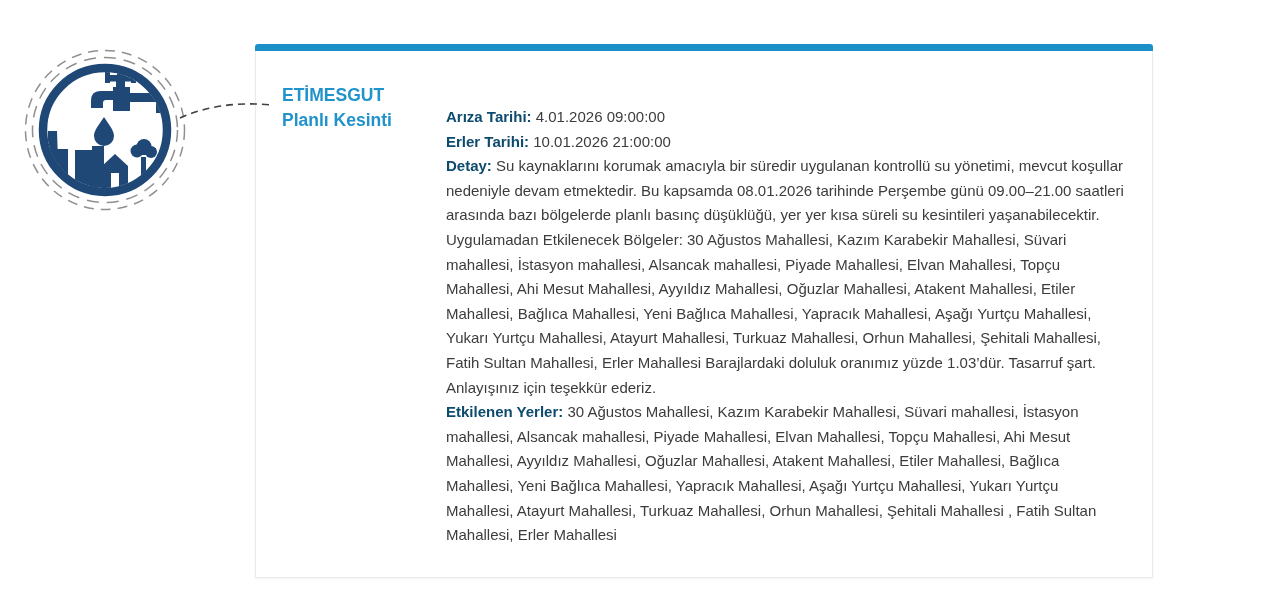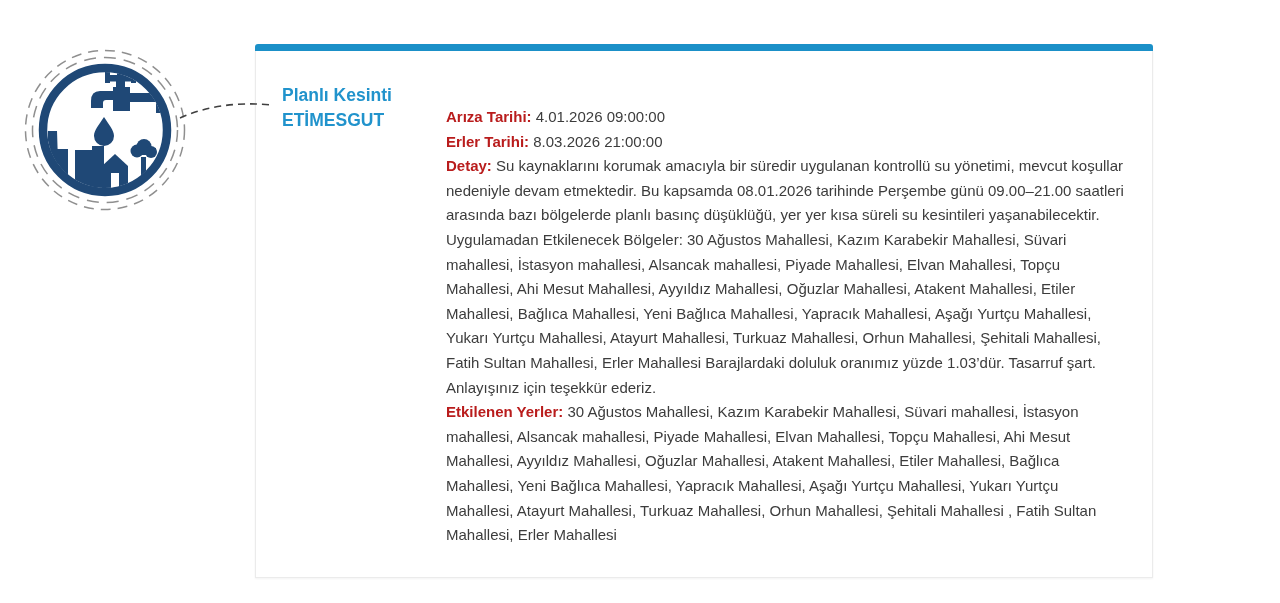--- a/index.html
+++ b/index.html
@@ -20,21 +20,21 @@
   .card-accent { height: 7px; width: 100%; background: #1b90c8; border-radius: 3px 3px 0 0; }
   .card-body { height: 527px; border: 1px solid #ebebeb; border-top: none;
                box-shadow: 0 1px 2px rgba(0,0,0,0.05);
                display: flex; padding: 0 26px; background: #fff; overflow: hidden; }
 
   .card-title { width: 164px; flex: none; padding-top: 32px; }
   .card-title .t-line { font-size: 17.5px; font-weight: bold; color: #2193cc; line-height: 25px; }
 
   .card-content { flex: 1; padding-top: 54px; font-size: 15px; line-height: 24.6px; color: #3c3c3c; }
   .card-content p { margin: 0; }
-  .card-content strong { color: #b91c1c; font-weight: bold; }
+  .card-content strong { color: #0c4a6e; font-weight: bold; }
 </style>
 </head>
 <body>
 
 <div class="stage">
 
   <div class="logo-wrap">
     <svg width="182" height="182" viewBox="0 0 182 182">
       <defs>
         <clipPath id="innerClip">
@@ -85,27 +85,27 @@
     <svg width="108" height="40" viewBox="0 0 108 40">
       <path d="M10,26 Q50,8 102,13" fill="none" stroke="#3f3f3f" stroke-width="1.6" stroke-dasharray="7 5"></path>
     </svg>
   </div>
 
   <div class="card">
     <div class="card-accent"></div>
     <div class="card-body">
 
       <div class="card-title">
+        <div class="t-line">ETİMESGUT</div>
         <div class="t-line">Planlı Kesinti</div>
-        <div class="t-line">ETİMESGUT</div>
       </div>
 
       <div class="card-content">
         <p><strong>Arıza Tarihi:</strong> <span>4.01.2026 09:00:00</span></p>
-        <p><strong>Erler Tarihi:</strong> <span>8.03.2026 21:00:00</span></p>
+        <p><strong>Erler Tarihi:</strong> <span>10.01.2026 21:00:00</span></p>
         <p><strong>Detay:</strong> <span>Su kaynaklarını korumak amacıyla bir süredir uygulanan kontrollü su yönetimi, mevcut koşullar nedeniyle devam etmektedir. Bu kapsamda 08.01.2026 tarihinde Perşembe günü 09.00–21.00 saatleri arasında bazı bölgelerde planlı basınç düşüklüğü, yer yer kısa süreli su kesintileri yaşanabilecektir. Uygulamadan Etkilenecek Bölgeler: 30 Ağustos Mahallesi, Kazım Karabekir Mahallesi, Süvari mahallesi, İstasyon mahallesi, Alsancak mahallesi, Piyade Mahallesi, Elvan Mahallesi, Topçu Mahallesi, Ahi Mesut Mahallesi, Ayyıldız Mahallesi, Oğuzlar Mahallesi, Atakent Mahallesi, Etiler Mahallesi, Bağlıca Mahallesi, Yeni Bağlıca Mahallesi, Yapracık Mahallesi, Aşağı Yurtçu Mahallesi, Yukarı Yurtçu Mahallesi, Atayurt Mahallesi, Turkuaz Mahallesi, Orhun Mahallesi, Şehitali Mahallesi, Fatih Sultan Mahallesi, Erler Mahallesi Barajlardaki doluluk oranımız yüzde 1.03’dür. Tasarruf şart. Anlayışınız için teşekkür ederiz.</span></p>
         <p><strong>Etkilenen Yerler:</strong> <span>30 Ağustos Mahallesi, Kazım Karabekir Mahallesi, Süvari mahallesi, İstasyon mahallesi, Alsancak mahallesi, Piyade Mahallesi, Elvan Mahallesi, Topçu Mahallesi, Ahi Mesut Mahallesi, Ayyıldız Mahallesi, Oğuzlar Mahallesi, Atakent Mahallesi, Etiler Mahallesi, Bağlıca Mahallesi, Yeni Bağlıca Mahallesi, Yapracık Mahallesi, Aşağı Yurtçu Mahallesi, Yukarı Yurtçu Mahallesi, Atayurt Mahallesi, Turkuaz Mahallesi, Orhun Mahallesi, Şehitali Mahallesi , Fatih Sultan Mahallesi, Erler Mahallesi</span></p>
       </div>
 
     </div>
   </div>
 
 </div>
 
 </body></html>

